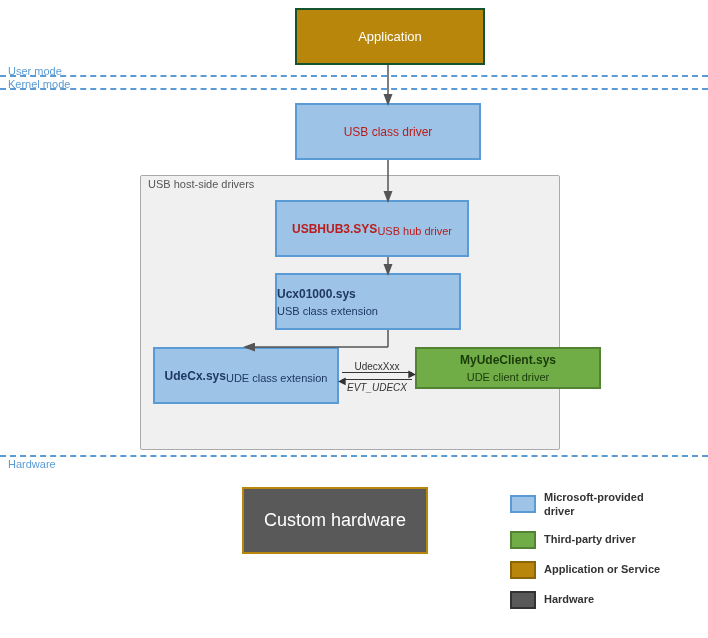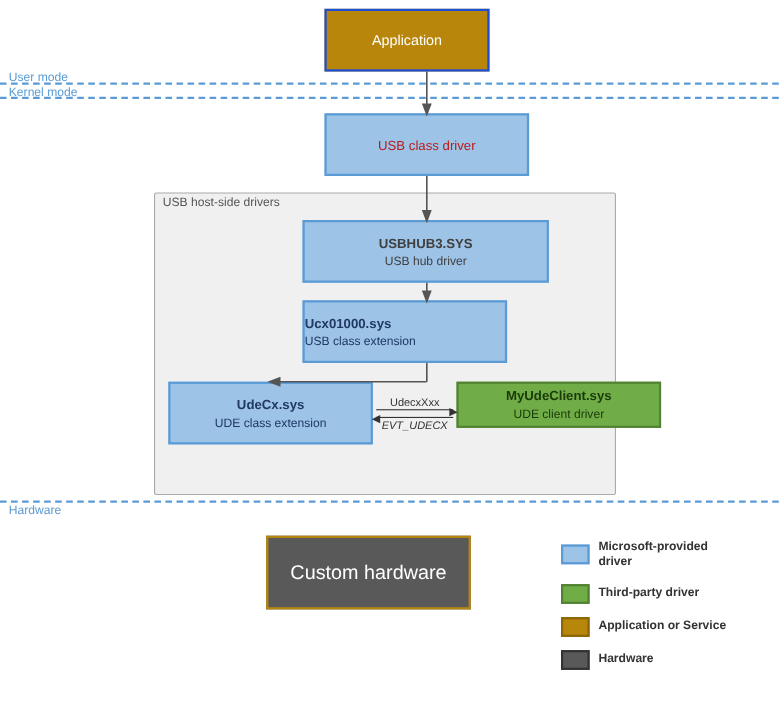--- a/index.html
+++ b/index.html
@@ -18,24 +18,24 @@
       position: relative;
       width: 708px;
       height: 638px;
     }
 
     
     .app-box {
       position: absolute;
       top: 8px;
       left: 295px;
-      width: 150px;
+      width: 190px;
       height: 57px;
       background: #b8860b;
-      border: 2px solid #1d4ed8;
+      border: 2px solid #14532d;
       display: flex;
       align-items: center;
       justify-content: center;
       color: #fff;
       font-size: 13px;
     }
 
     
     .mode-line {
       position: absolute;
@@ -89,29 +89,28 @@
       left: 148px;
       font-size: 11px;
       color: #555;
     }
 
     
     .usbhub-box {
       position: absolute;
       top: 200px;
       left: 275px;
-      width: 224px;
+      width: 194px;
       height: 57px;
       background: #9dc3e6;
       border: 2px solid #5b9bd5;
       display: flex;
-      flex-direction: column;
-      align-items: center;
-      justify-content: center;
-      color: #404040;
+      align-items: center;
+      justify-content: center;
+      color: #b91c1c;
     }
 
     
     .ucx-box {
       position: absolute;
       top: 273px;
       left: 275px;
       width: 186px;
       height: 57px;
       background: #9dc3e6;
@@ -126,21 +125,21 @@
     
     .udecx-box {
       position: absolute;
       top: 347px;
       left: 153px;
       width: 186px;
       height: 57px;
       background: #9dc3e6;
       border: 2px solid #5b9bd5;
       display: flex;
-      flex-direction: column;
+      flex-direction: row;
       align-items: center;
       justify-content: center;
       color: #1f3864;
     }
 
     
     .myude-box {
       position: absolute;
       top: 347px;
       left: 415px;

